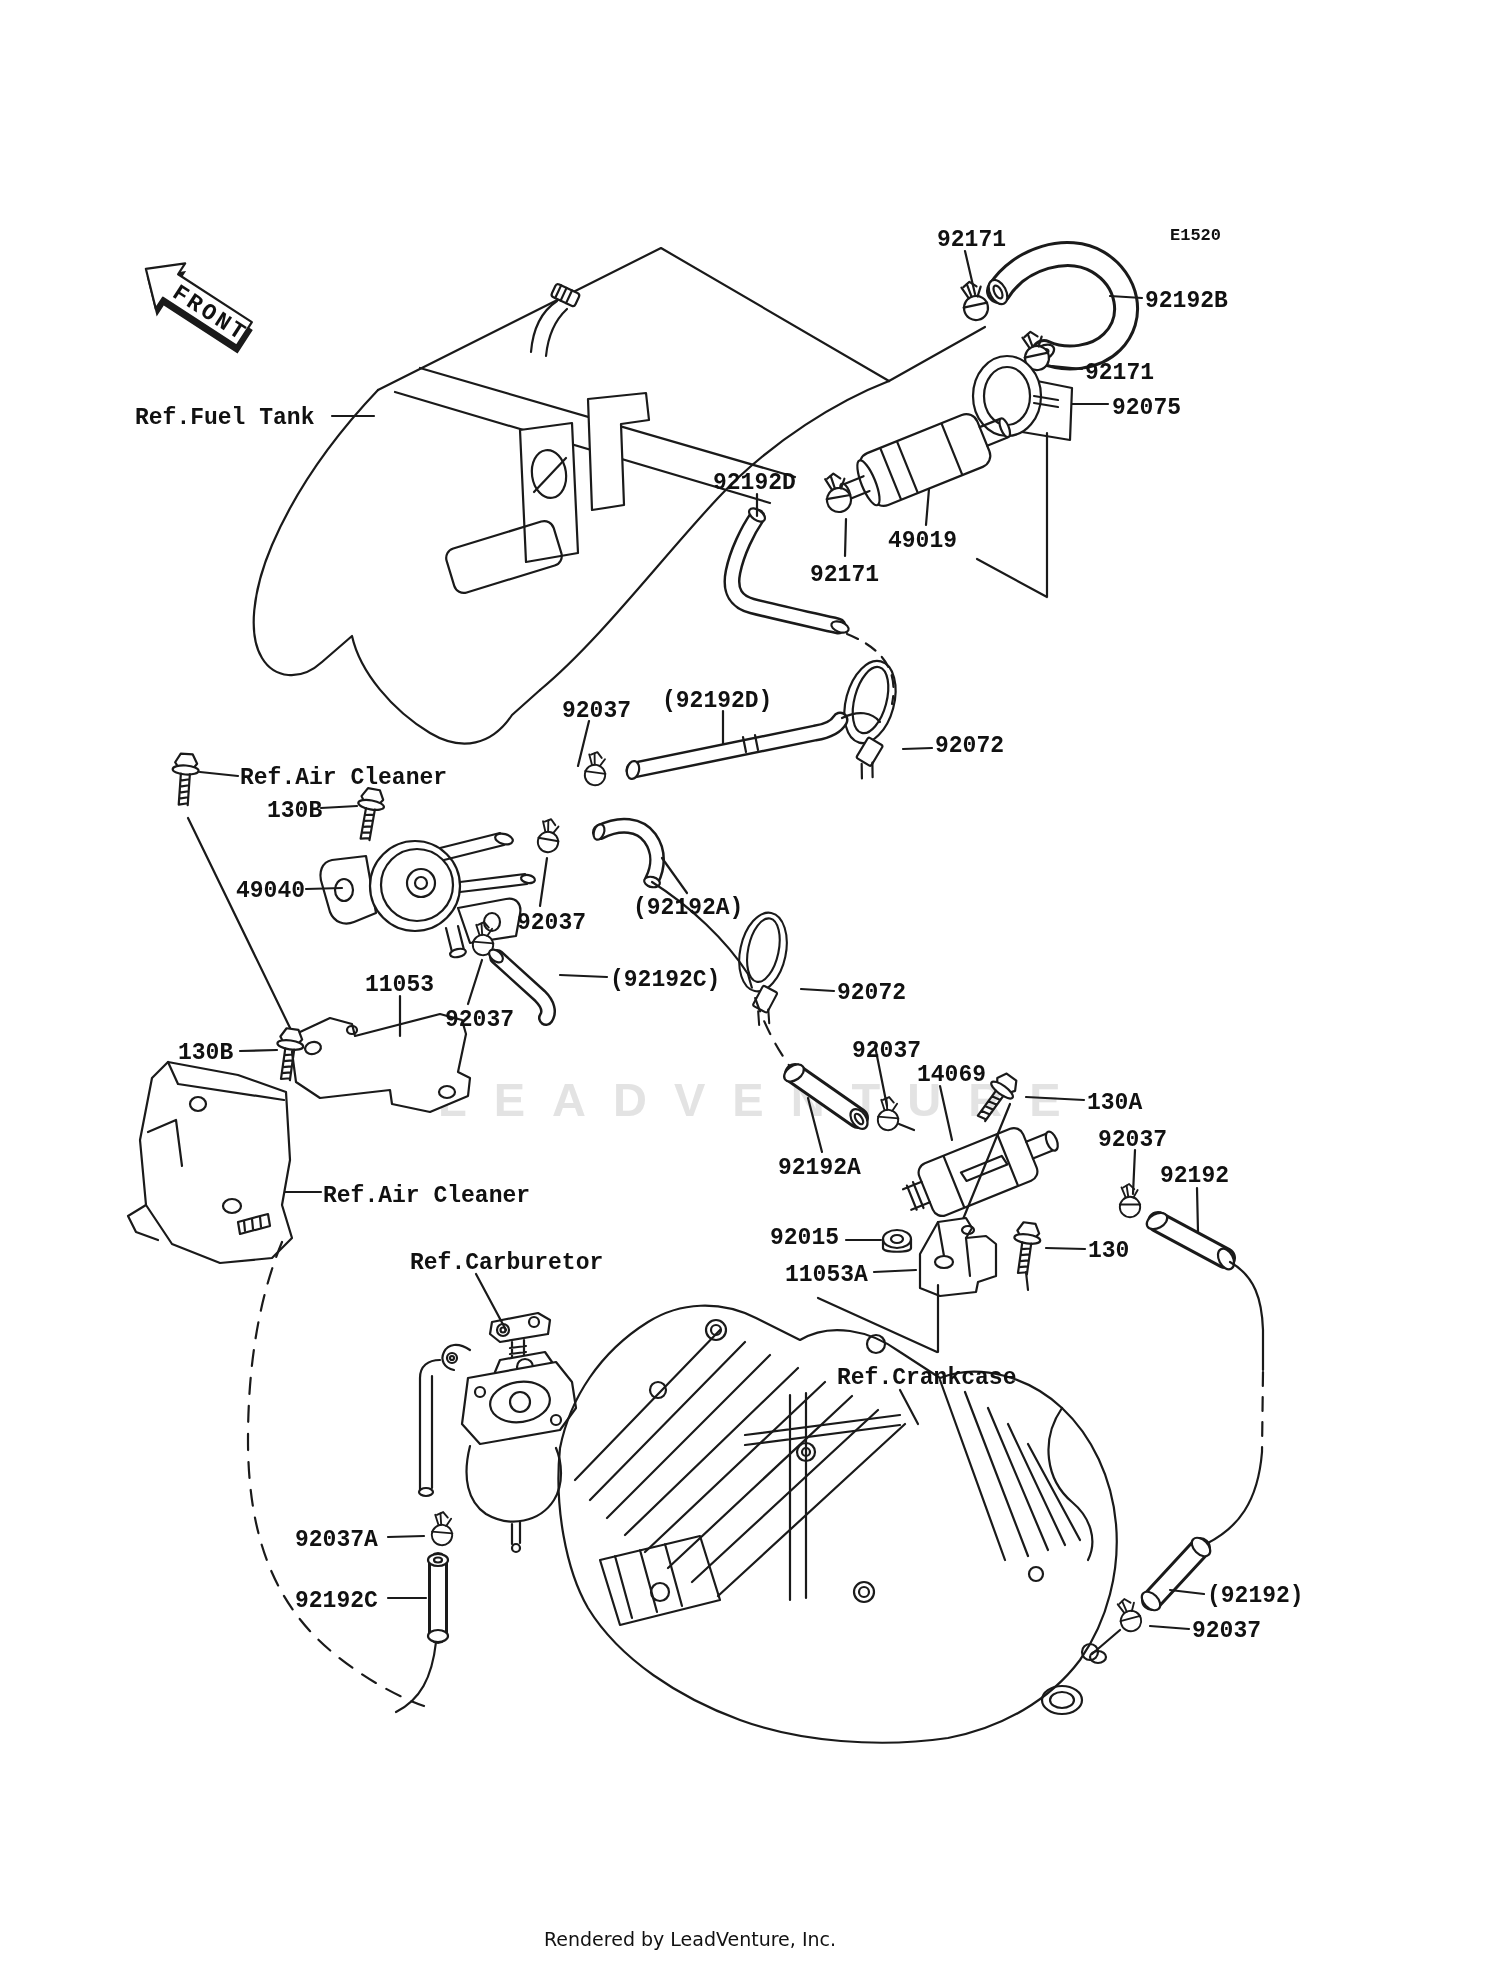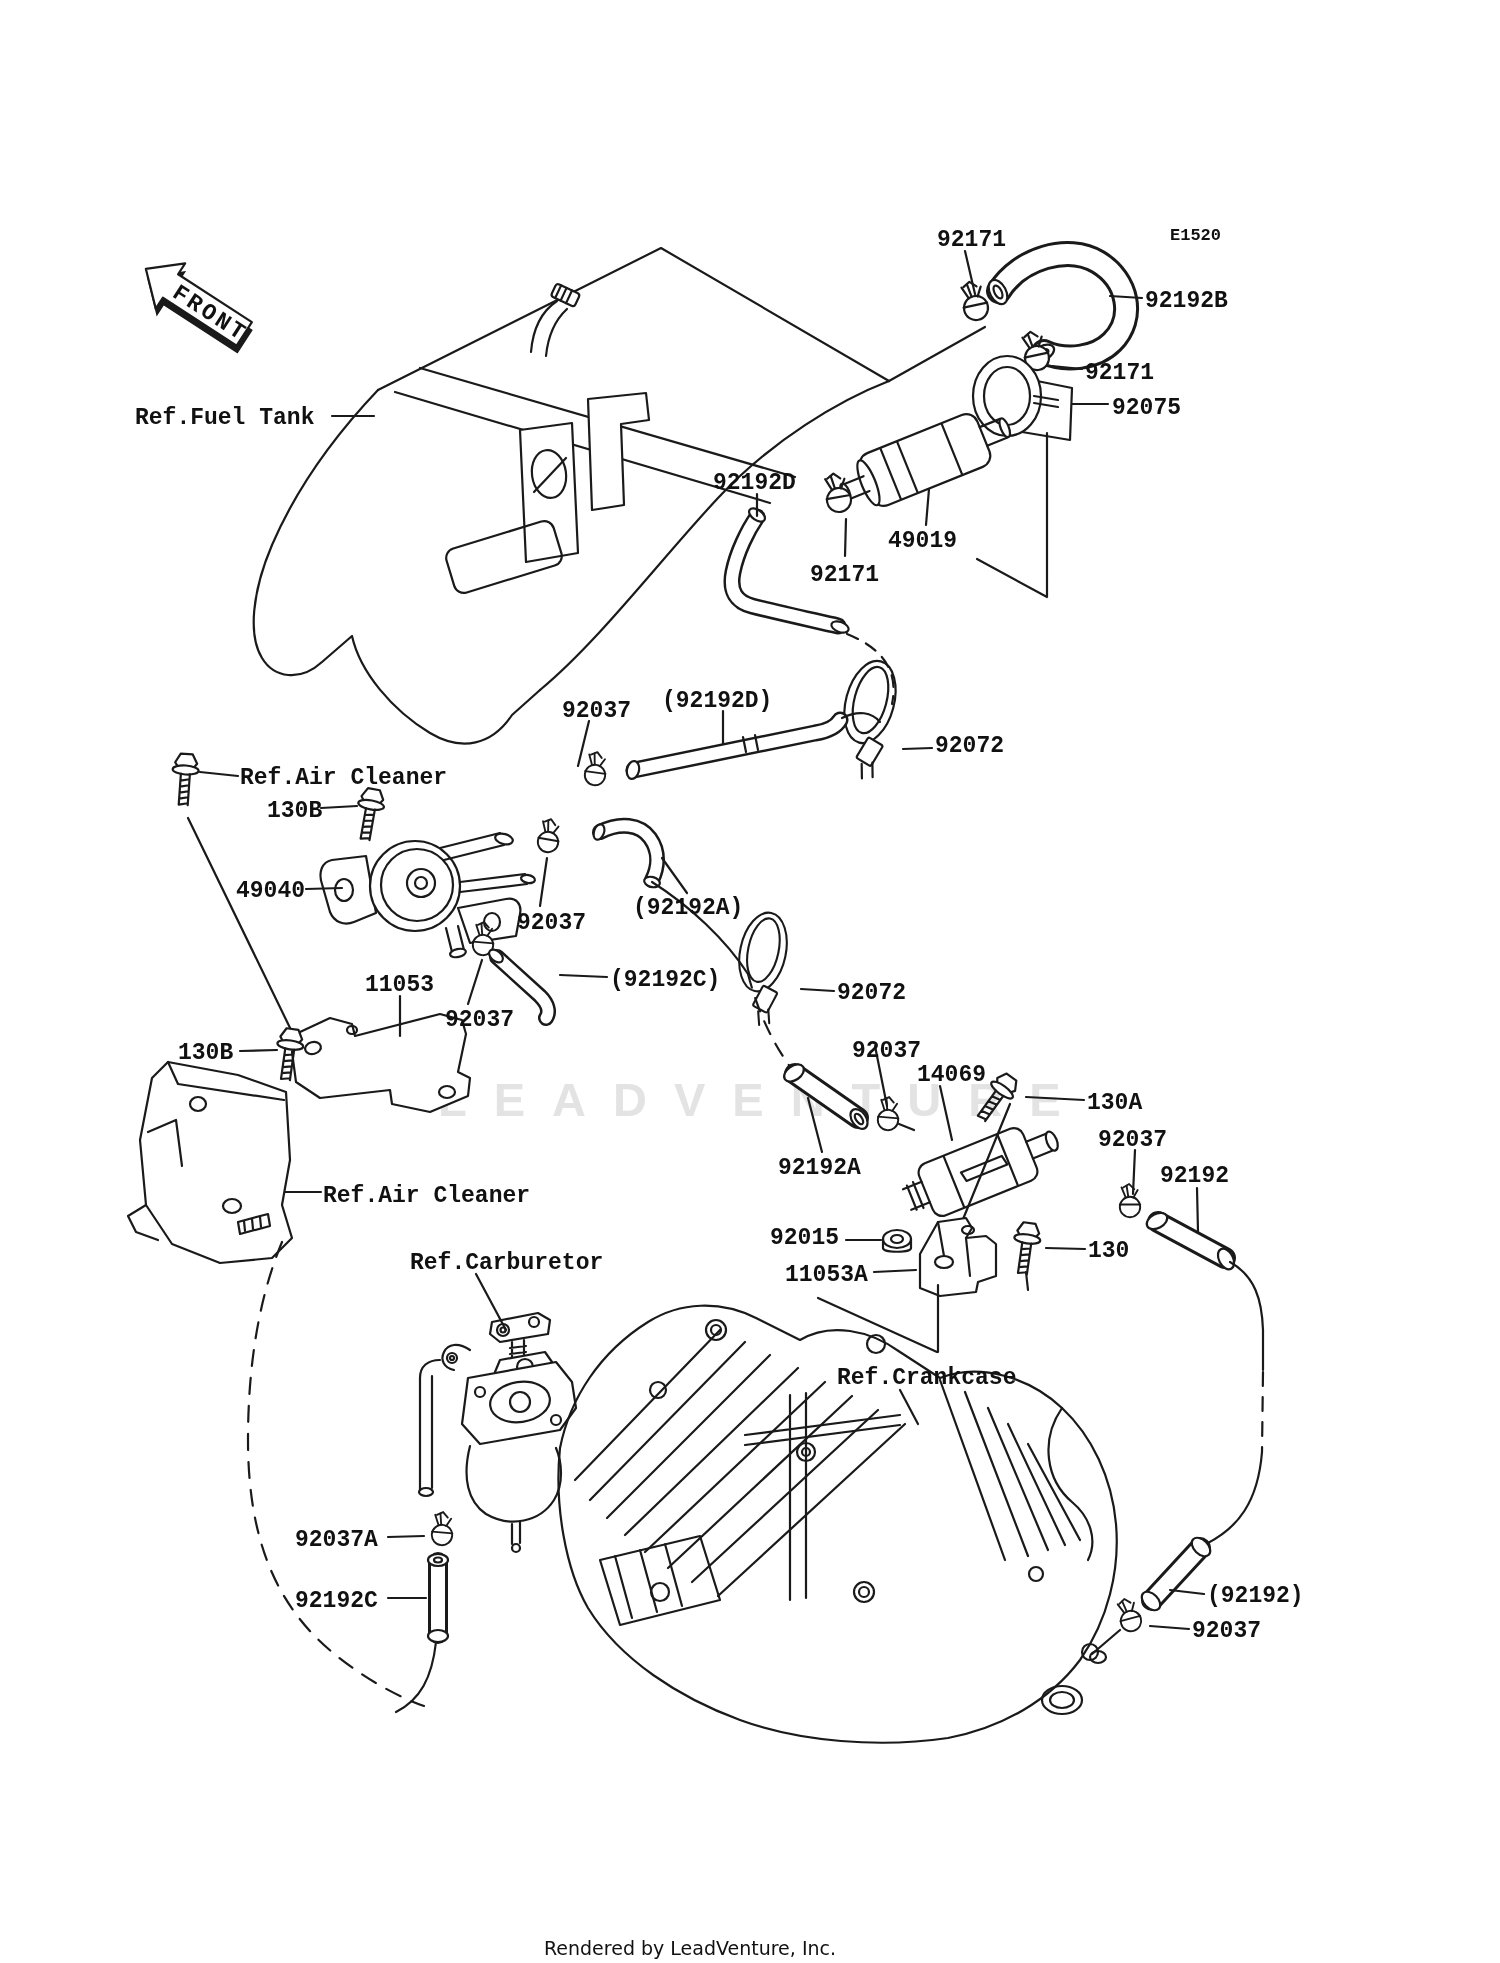--- a/index.html
+++ b/index.html
@@ -1,21 +1,21 @@
 <!DOCTYPE html>
 <html><head>
 <meta charset="utf-8">
 <style>
   html,body{margin:0;padding:0;background:#fff;}
   .page{position:relative;width:1500px;height:1963px;background:#ffffff;overflow:hidden;
         font-family:"Liberation Mono",monospace;}
   .watermark{position:absolute;left:438px;top:1072px;font-family:"Liberation Sans",sans-serif;
         font-weight:bold;font-size:47px;letter-spacing:27px;color:#e3e3e3;white-space:nowrap;z-index:1;}
   .footer{position:absolute;left:450px;top:1928px;width:480px;text-align:center;
-        font-family:"DejaVu Sans",sans-serif;font-size:19px;color:#111;z-index:3;margin-top:9px;}
+        font-family:"DejaVu Sans",sans-serif;font-size:19px;color:#111;z-index:3;}
   svg{position:absolute;left:0;top:0;z-index:2;}
   .art{stroke:#1a1a1a;stroke-width:2.2;fill:none;stroke-linecap:round;stroke-linejoin:round;}
   .lbl{fill:#111;stroke:none;font-family:"Liberation Mono",monospace;font-weight:bold;font-size:23px;white-space:pre;}
   .lbl-sm{font-size:17px;}
   .ho{stroke:#1a1a1a;fill:none;}
   .hi{stroke:#ffffff;fill:none;}
   .wf{fill:#ffffff;}
   .dk{fill:#1a1a1a;stroke:none;}
 </style>
 </head>

